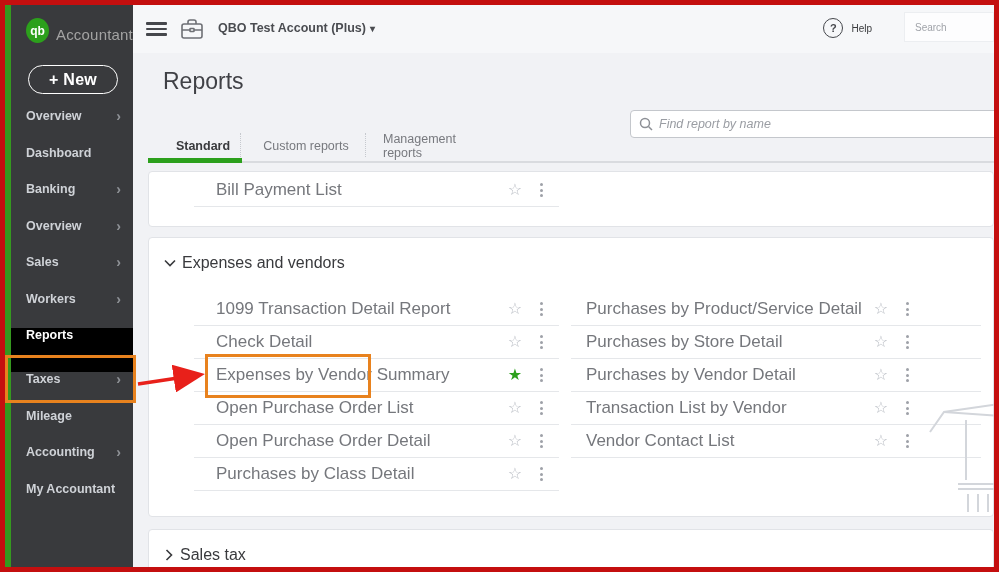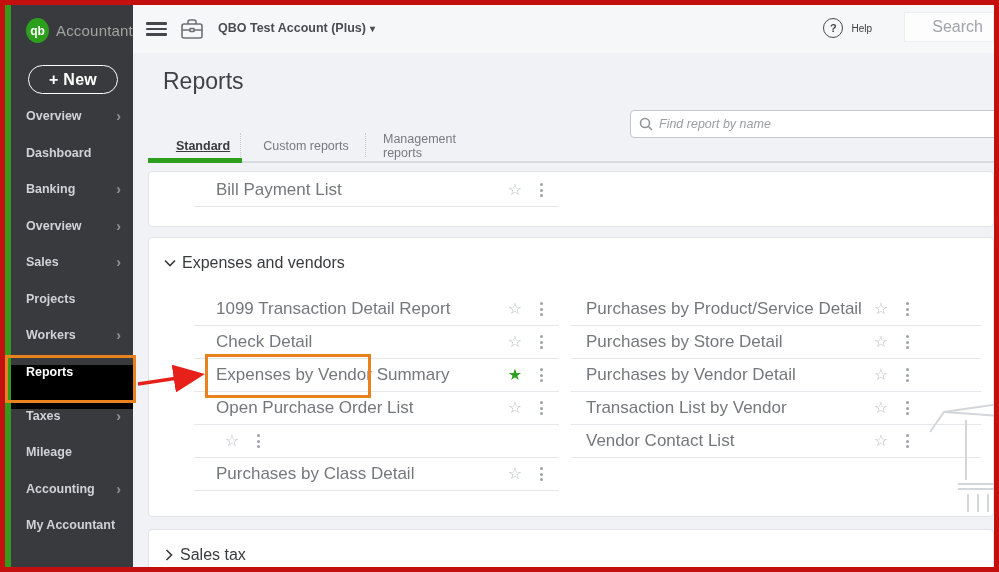--- a/index.html
+++ b/index.html
@@ -7,21 +7,21 @@
 
   .frame { position:relative; width:999px; height:572px; background:#c40f0f; }
   .canvas { position:absolute; left:5px; top:5px; width:989px; height:562px;
             background:#f1f2f5; overflow:hidden; }
 
   
   .edge-stripe { position:absolute; left:0; top:0; width:6px; height:100%; background:#35991f; }
 
   
   .sidebar { position:absolute; left:6px; top:0; width:122px; height:100%; background:#393a3d; }
-  .logo-row { display:flex; align-items:center; gap:7px; padding:13px 0 0 15px; }
+  .logo-row { display:flex; align-items:flex-end; gap:7px; padding:13px 0 0 15px; }
   .logo-circle { width:25px; height:25px; border-radius:50%; background:#2ca01c; color:#fff;
                  font-size:12px; font-weight:bold; display:flex; align-items:center; justify-content:center; }
   .logo-text { color:#a3a3a3; font-size:15px; letter-spacing:.2px; }
   .new-btn { position:absolute; left:17px; top:60px; width:90px; height:29px; border:1.5px solid #fff;
              border-radius:15px; color:#fff; background:transparent; font-size:16px; font-weight:600;
              display:flex; align-items:center; justify-content:center; letter-spacing:.3px;
              font-family:"Liberation Sans", sans-serif; cursor:pointer; }
   .nav { position:absolute; left:0; top:104px; width:100%; }
   .nav-item { height:36.5px; display:flex; align-items:flex-start; padding:0 12px 0 15px;
               color:#cfd2d7; font-size:12.5px; font-weight:600; cursor:pointer; }
@@ -35,32 +35,32 @@
   .hamburger div { height:2.5px; background:#45474c; margin-bottom:3px; border-radius:1px; }
   .briefcase { position:absolute; left:47px; top:13px; cursor:pointer; }
   .company { position:absolute; left:85px; top:16px; font-size:12.5px; font-weight:600; color:#4a4c51;
              cursor:pointer; }
   .company .caret { font-size:10px; color:#4a4c51; margin-left:4px; }
   .help-wrap { position:absolute; right:122px; top:13px; display:flex; align-items:center; gap:8px; cursor:pointer; }
   .help-icon { width:20px; height:20px; border:1.5px solid #45474c; border-radius:50%;
                display:flex; align-items:center; justify-content:center; font-size:11px; font-weight:bold; color:#45474c; }
   .help-label { font-size:10px; color:#393a3d; }
   .topsearch { position:absolute; right:0; top:7px; width:90px; height:30px; background:#fdfdfe;
-               border:1px solid #eceef1; font-size:16px; color:#7f1d1d; padding:0 10px;
-               font-family:"Liberation Sans", sans-serif;text-align:right; }
+               border:1px solid #eceef1; font-size:10px; color:#7f1d1d; padding:0 10px;
+               font-family:"Liberation Sans", sans-serif; }
   .topsearch::placeholder { color:#a0a3a9; }
 
   
   .main { position:absolute; left:128px; top:48px; right:0; bottom:0; }
   .page-title { position:absolute; left:30px; top:15px; font-size:23px; color:#404146; }
 
   .tabbar-line { position:absolute; left:15px; right:0; top:108px; height:2px; background:#d9dbdf; }
   .tab { position:absolute; top:82px; height:22px; font-size:12.5px; color:#77797e; cursor:pointer;
          display:flex; align-items:center; justify-content:center; }
-  .tab.active { color:#393a3d; font-weight:bold;text-decoration:underline; }
+  .tab.active { color:#393a3d; font-weight:bold; }
   .tab-underline { position:absolute; left:15px; top:105px; width:94px; height:5px; background:#2ca01c; }
   .tab-sep { position:absolute; top:80px; height:24px; width:0; border-left:1px dotted #c6c9ce; }
 
   .findbox { position:absolute; left:497px; top:57px; width:380px; height:28px; background:#fff;
              border:1px solid #c4c7cc; border-radius:4px; display:flex; align-items:center; padding:0 8px; gap:6px; }
   .findbox input { border:none; outline:none; flex:1; font-size:12.5px; font-style:italic; color:#5a5c61;
                    font-family:"Liberation Sans", sans-serif; background:transparent; }
   .findbox input::placeholder { color:#9a9da3; }
 
   .card { position:absolute; left:15px; width:846px; background:#fff; border:1px solid #e1e3e7; border-radius:4px; }
@@ -131,24 +131,20 @@
           <div class="nav-item">
             <span class="nav-label">Overview</span>
             <span class="chev visible">›</span>
           </div>
 
           <div class="nav-item">
             <span class="nav-label">Sales</span>
             <span class="chev visible">›</span>
           </div>
 
-          <div class="nav-item">
-            <span class="nav-label">Projects</span>
-            <span class="chev">›</span>
-          </div>
 
           <div class="nav-item">
             <span class="nav-label">Workers</span>
             <span class="chev visible">›</span>
           </div>
 
           <div class="nav-item selected">
             <span class="nav-label">Reports</span>
             <span class="chev">›</span>
           </div>
@@ -277,20 +273,21 @@
               <span class="label">Open Purchase Order List</span>
               <span class="star">☆</span>
               <span class="kebab">
                 <i></i>
                 <i></i>
                 <i></i>
               </span>
             </div>
 
             <div class="report-row">
+              <span class="label">Open Purchase Order Detail</span>
               <span class="star">☆</span>
               <span class="kebab">
                 <i></i>
                 <i></i>
                 <i></i>
               </span>
             </div>
 
             <div class="report-row">
               <span class="label">Purchases by Class Detail</span>

